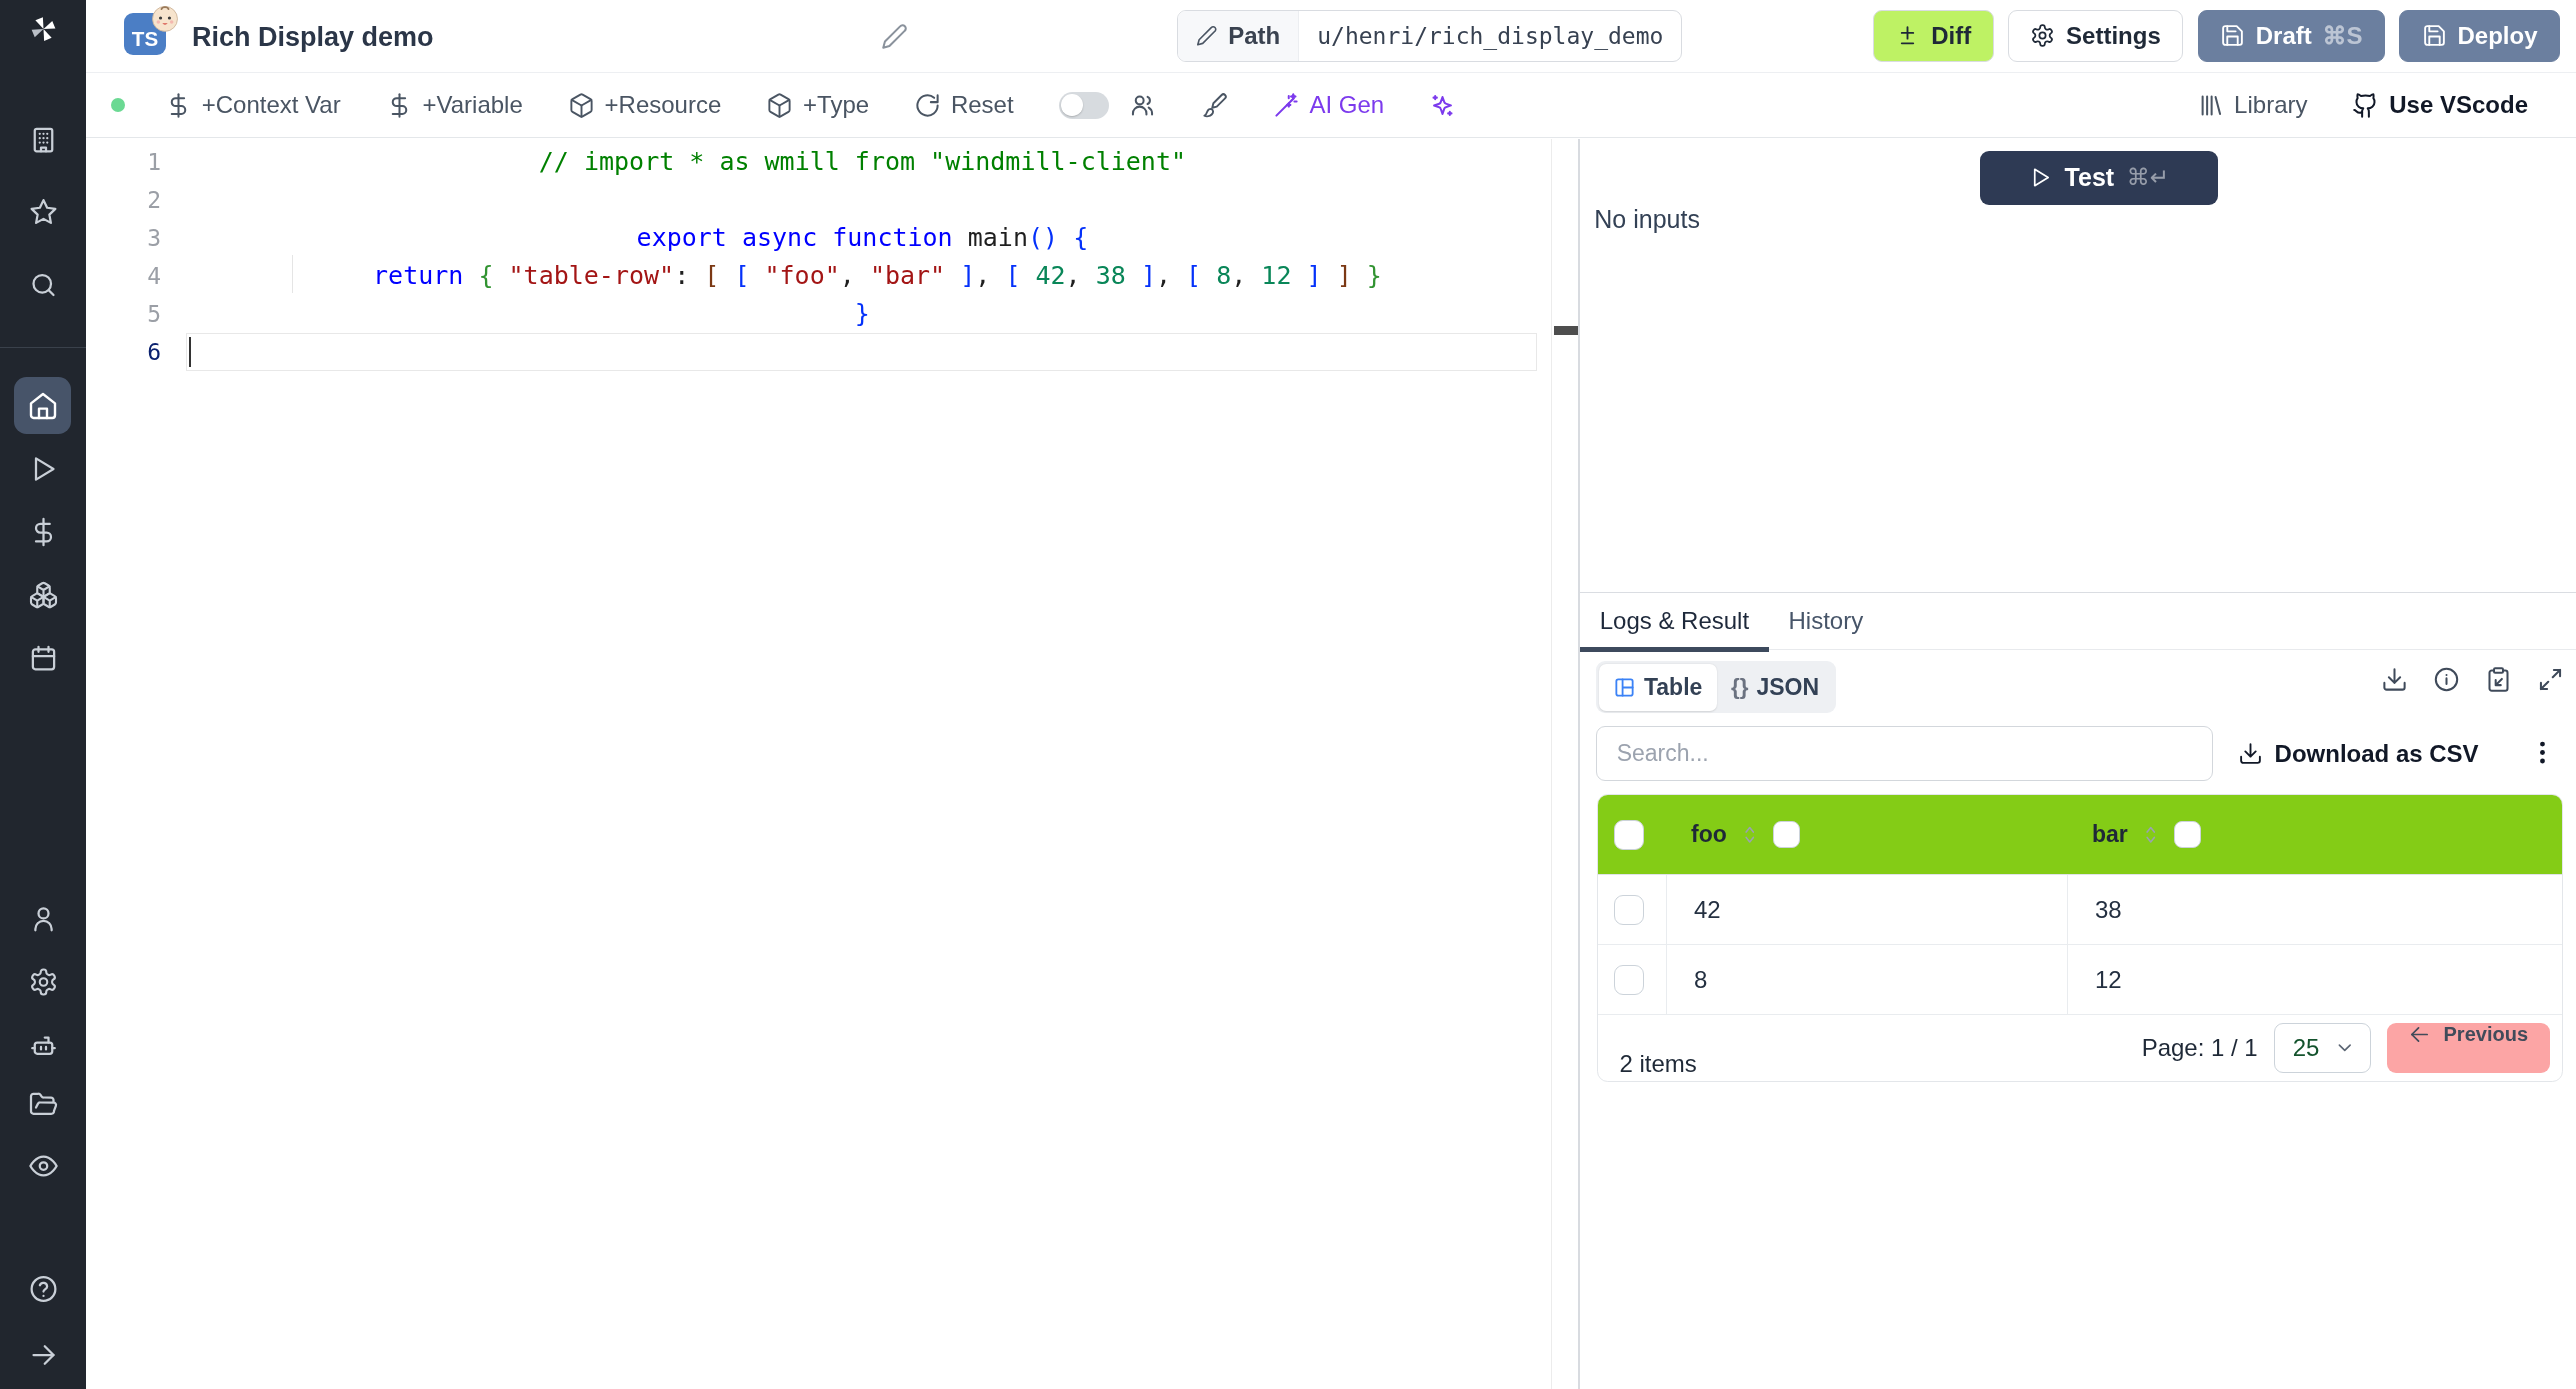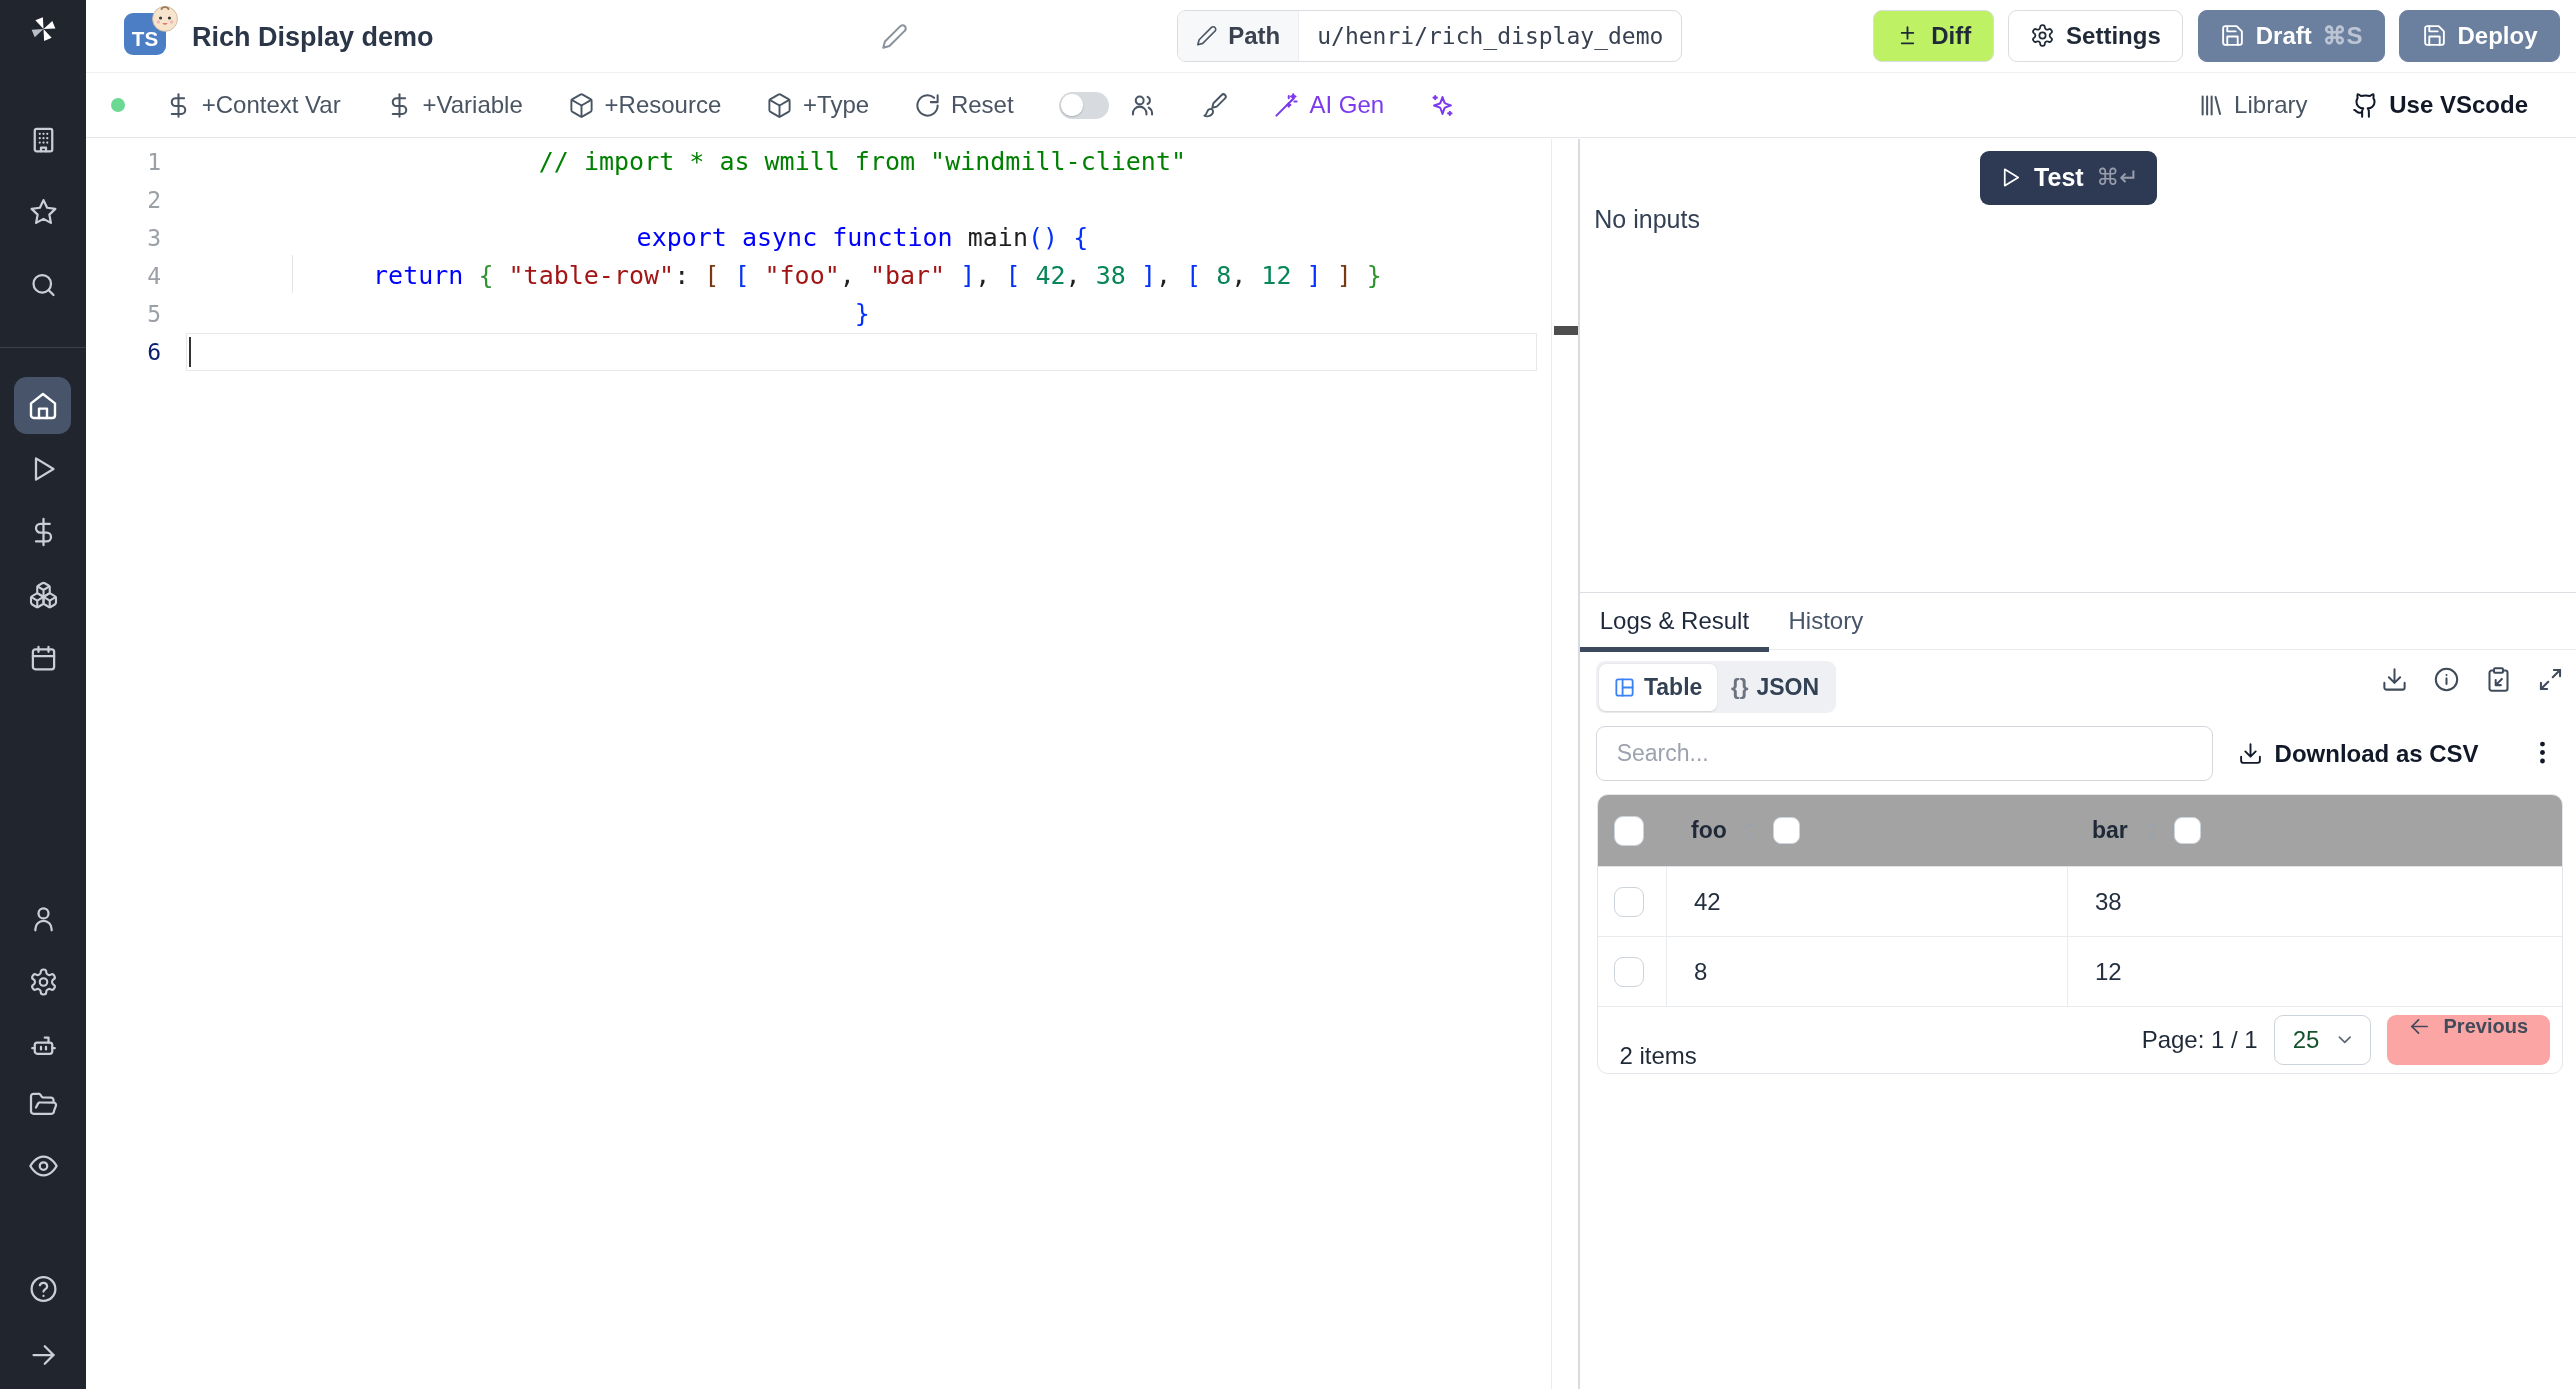--- a/index.html
+++ b/index.html
@@ -51,21 +51,21 @@
   .cursor { position:absolute; left:1.8px; top:3.6px; width:1.8px; height:29.5px; background:#333; }
   .tk-comment{color:#008000} .tk-kw{color:#0000ff} .tk-fn{color:#1f1f1f} .tk-pl{color:#1f1f1f}
   .tk-str{color:#a31515} .tk-num{color:#098658} .tk-b1{color:#0431fa} .tk-b2{color:#319331} .tk-b3{color:#7b3814}
   .indent-guide { position:absolute; left:206px; top:116px; width:0.9px; height:38px; background:#e5e5e5; }
   .ruler-line { position:absolute; left:1465px; top:0; width:0.9px; height:1251px; background:#ececec; }
   .overview-mark { position:absolute; left:1468px; top:187px; width:24px; height:9px; background:#4e4e4e; }
   .splitter { position:absolute; left:1578px; top:139px; width:2.7px; height:1251px; background:#d8dbe0; cursor:col-resize; }
 
   
   .rightpanel { position:absolute; left:1580px; top:139px; width:996px; height:1251px; background:#fff; }
-  .test-btn { position:absolute; left:400px; top:11.6px; width:177px; height:54px; background:#2e3a54; border:none; border-radius:9px; color:#fff; display:flex; align-items:center; justify-content:center; gap:12.5px; font-size:25px; font-weight:700; cursor:pointer; font-family:inherit; }
+  .test-btn { position:absolute; left:400px; top:11.6px; width:238px; height:54px; background:#2e3a54; border:none; border-radius:9px; color:#fff; display:flex; align-items:center; justify-content:center; gap:12.5px; font-size:25px; font-weight:700; cursor:pointer; font-family:inherit; }
   .test-btn svg { width:23px; height:23px; }
   .test-btn .shortcut { color:rgba(255,255,255,.5); font-weight:400; font-size:23px; }
   .no-inputs { position:absolute; left:14.3px; top:66px; font-size:25px; color:#334155; }
 
   .results { position:absolute; left:0; top:453px; width:996px; border-top:1.8px solid #dadde2; }
   .tabs { display:flex; height:57px; border-bottom:1.8px solid #e8eaed; }
   .tab { display:flex; align-items:center; padding:0 19.7px; font-size:24px; color:#475569; cursor:pointer; position:relative; background:none; border:none; font-family:inherit; }
   .tab.active { color:#1e293b; }
   .tab.active::after { content:""; position:absolute; left:0; right:0; bottom:-2.7px; height:4.5px; background:#3d4a5d; }
 
@@ -79,21 +79,21 @@
   .result-icons svg { width:27px; height:27px; cursor:pointer; }
 
   .searchrow { position:relative; height:72px; }
   .search-input { position:absolute; left:16px; top:3.6px; width:617px; height:55px; border:1.3px solid #d3d7dc; border-radius:9px; font-size:23px; color:#374151; padding:0 19.7px; font-family:inherit; outline:none; }
   .search-input::placeholder { color:#9ca3af; }
   .csv-btn { position:absolute; left:658px; top:9px; display:flex; align-items:center; gap:11.6px; font-size:24px; font-weight:600; color:#111827; cursor:pointer; background:none; border:none; font-family:inherit; height:45px; }
   .csv-btn svg { width:25px; height:25px; }
   .kebab { position:absolute; left:948px; top:16px; width:29px; height:32px; cursor:pointer; }
 
   .rtable { position:absolute; left:17px; top:655px; width:966px; border:1.8px solid #e3e6ea; border-radius:10.7px; overflow:hidden; background:#fff; }
-  .thead { display:grid; grid-template-columns:68px 401px auto; height:72px; background:#a3a3a3; border-bottom:0.9px solid #dfe3e8; align-items:center; }
+  .thead { display:grid; grid-template-columns:68px 401px auto; height:80px; background:#84cc16; border-bottom:0.9px solid #dfe3e8; align-items:center; }
   .hcell { display:flex; align-items:center; gap:12.5px; padding-left:25px; font-size:23px; font-weight:700; color:#1f2937; }
   .cb-cell { display:flex; align-items:center; padding-left:16px; }
   .checkbox { width:30px; height:30px; border:1.8px solid #ccd3da; border-radius:9px; background:#fff; display:inline-block; }
   .checkbox.small { width:27px; height:27px; border-radius:8px; }
   .sort svg { width:21.5px; height:21.5px; display:block; }
   .trow { display:grid; grid-template-columns:68px 401px auto; height:70px; border-bottom:0.9px solid #e9ecef; align-items:center; }
   .tcell { font-size:24px; color:#243041; padding-left:27px; height:100%; display:flex; align-items:center; border-left:0.9px solid #e9ecef; }
   .trow .cb-cell { border-left:none; padding-left:16px; }
   .tfoot { position:relative; height:66px; display:flex; align-items:center; }
   .items-count { font-size:24px; color:#1f2937; padding-left:21.5px;margin-top:32px; }

